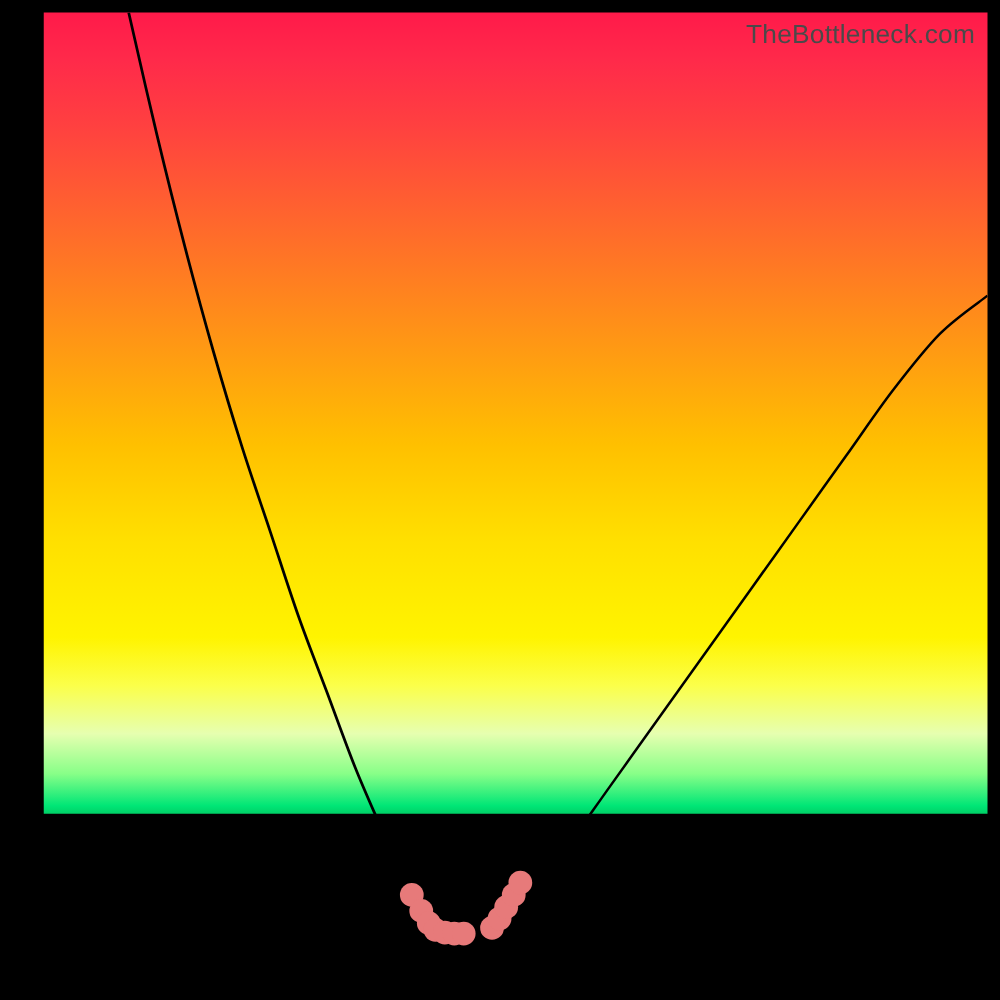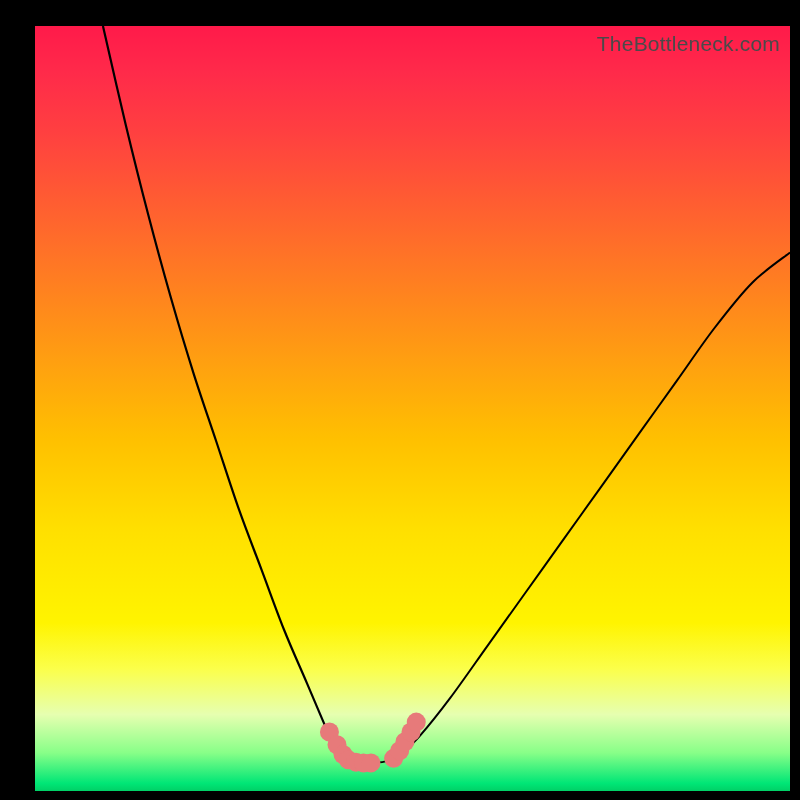--- a/index.html
+++ b/index.html
@@ -6,23 +6,23 @@
   html, body { width: 800px; height: 800px; background: #000; overflow: hidden; }
   .frame {
     position: absolute;
     left: 0; top: 0;
     width: 800px; height: 800px;
     background: #000;
   }
   .plot {
     position: absolute;
     left: 35px;
-    top: 26px;
+    top: 10px;
     width: 755px;
-    height: 765px;
+    height: 641px;
     background: linear-gradient(to bottom,
       #ff1a4a 0%,
       #ff2a4a 6%,
       #ff4040 14%,
       #ff6030 24%,
       #ff8020 34%,
       #ffa010 44%,
       #ffc000 54%,
       #ffe000 66%,
       #fff400 78%,

